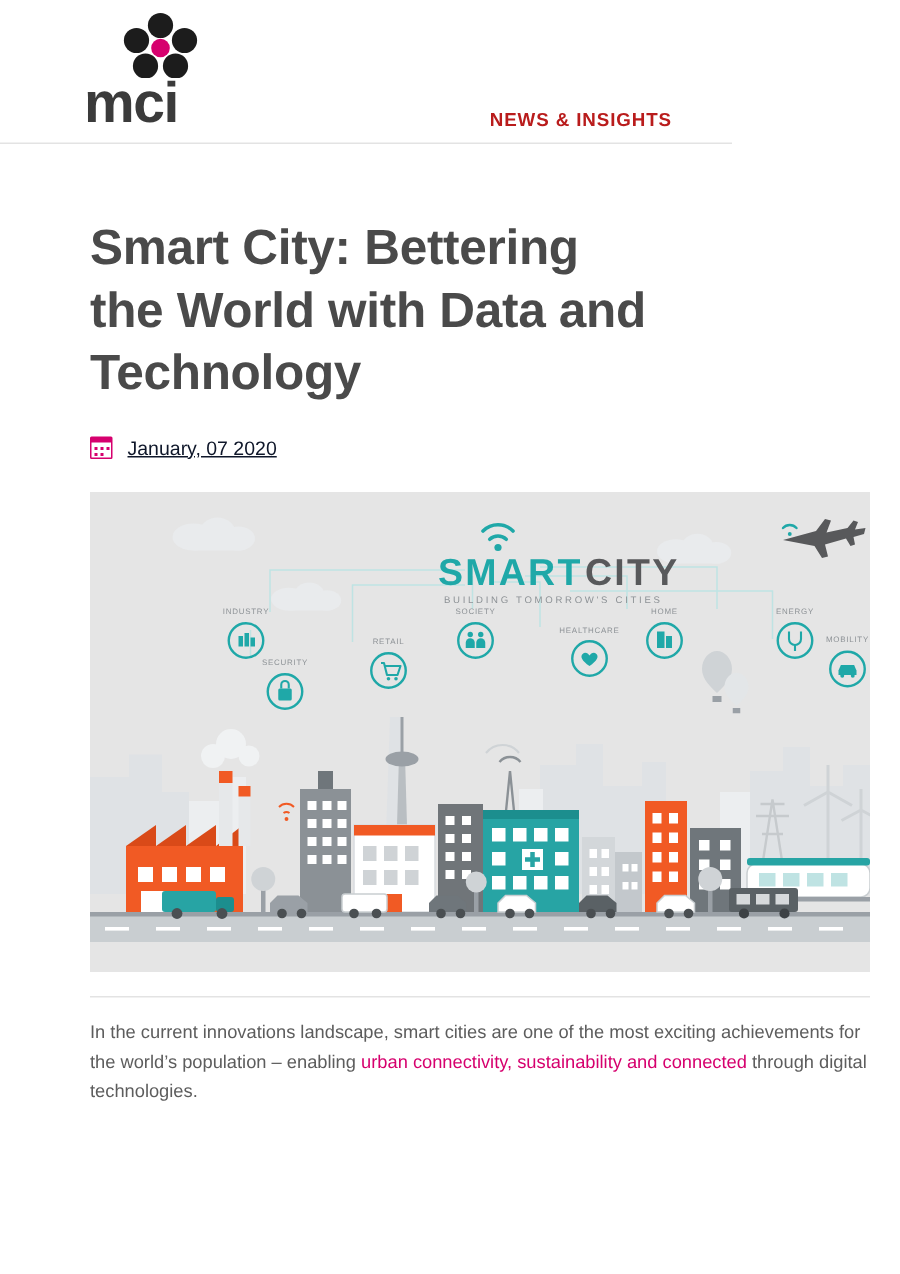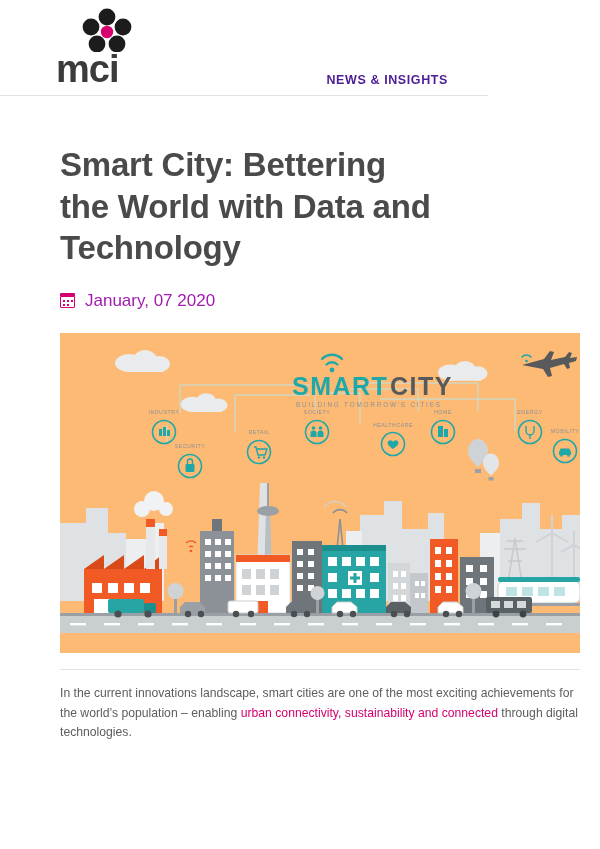--- a/index.html
+++ b/index.html
@@ -53,21 +53,21 @@
     color: #3b3b3b;
     font-family: "Liberation Sans", sans-serif;
   }
   .news-link {
     position: absolute;
     right: 40px;
     top: 73px;
     font-size: 12.5px;
     font-weight: bold;
     letter-spacing: 0.6px;
-    color: #4c1d95;
+    color: #b91c1c;
     text-decoration: none;
   }
   
   .article {
     padding: 0 40px;
     box-sizing: border-box;
     margin-top: 48px;
   }
   h1.title {
     margin: 22px 0 0 0;
@@ -103,38 +103,39 @@
     border: 1.5px solid #d6006e;
     box-sizing: border-box;
     border-radius: 0 0 1px 1px;
   }
   .cal-icon .cal-dot {
     position: absolute;
     width: 2px; height: 2px;
     background: #d6006e;
   }
   .meta-date {
-    font-size: 17px;
-    color: #a21caf;
+    font-size: 13px;
+    color: #0f172a;
+    text-decoration: underline;
   }
   .lede {
     margin: 14px 0 0 20px;
     padding-right: 8px;
     font-size: 18.5px;
     line-height: 1.52;
     color: #4d4d4d;
   }
   
   .illo-wrap {
     margin: 22px 0 0 20px;
     width: 520px;
     height: 320px;
     position: relative;
     overflow: hidden;
-    background: #fdba74;
+    background: #e5e5e5;
   }
   .illo {
     position: absolute;
     inset: 0;
   }
   .caption {
     margin: 16px 0 0 20px;
     padding-top: 14px;
     border-top: 1px solid #e3e3e3;
     width: 520px;

